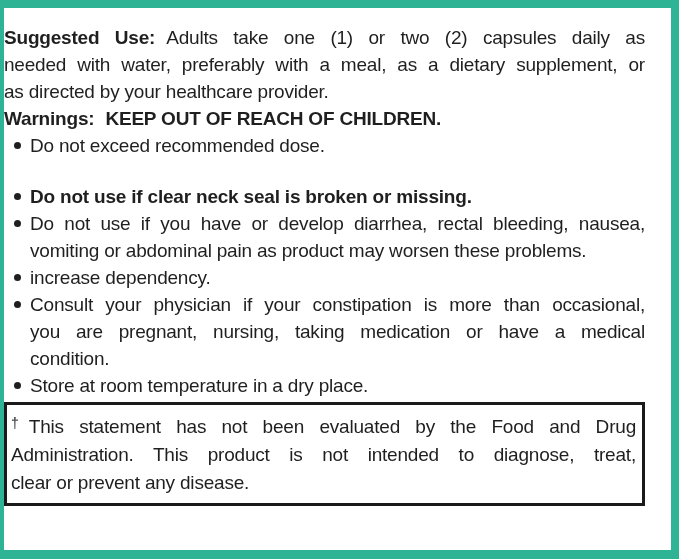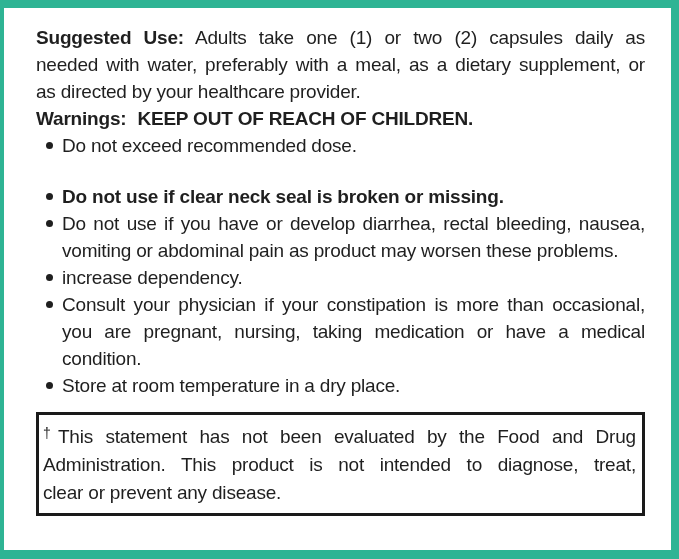--- a/index.html
+++ b/index.html
@@ -12,21 +12,21 @@
     color: #1f1f1f;
     overflow: hidden;
   }
   .panel {
     position: absolute;
     top: 8px; left: 4px; right: 8px; bottom: 9px;
     background: #ffffff;
   }
   .content {
     position: absolute;
-    left: 32px; right: 26px; top: 16px;
+    left: 0; right: 26px; top: 16px;
   }
   .jline {
     text-align: justify;
     text-align-last: justify;
     line-height: 27px;
     font-size: 19px;
     letter-spacing: -0.2px;
   }
   .jline.last { text-align-last: left; }
   .bold { font-weight: bold; }
@@ -36,21 +36,21 @@
   .bullet-item { position: relative; padding-left: 26px; }
   .bullet-item.bold-item .jline { font-weight: bold; margin-top: 24px; }
   .dot {
     position: absolute;
     left: 10px; top: 10px;
     width: 7px; height: 7px;
     border-radius: 50%;
     background: #1f1f1f;
   }
   .fda-box {
-    margin-top: 13px;
+    margin-top: 3px;
     border: 3px solid #1a1a1a;
     padding: 4px 6px 6px 4px;
   }
   .fda-box .jline { line-height: 28px; }
   .dagger { font-size: 14px; vertical-align: 5px; }
 </style>
 </head>
 <body>
 
 <div class="panel">

